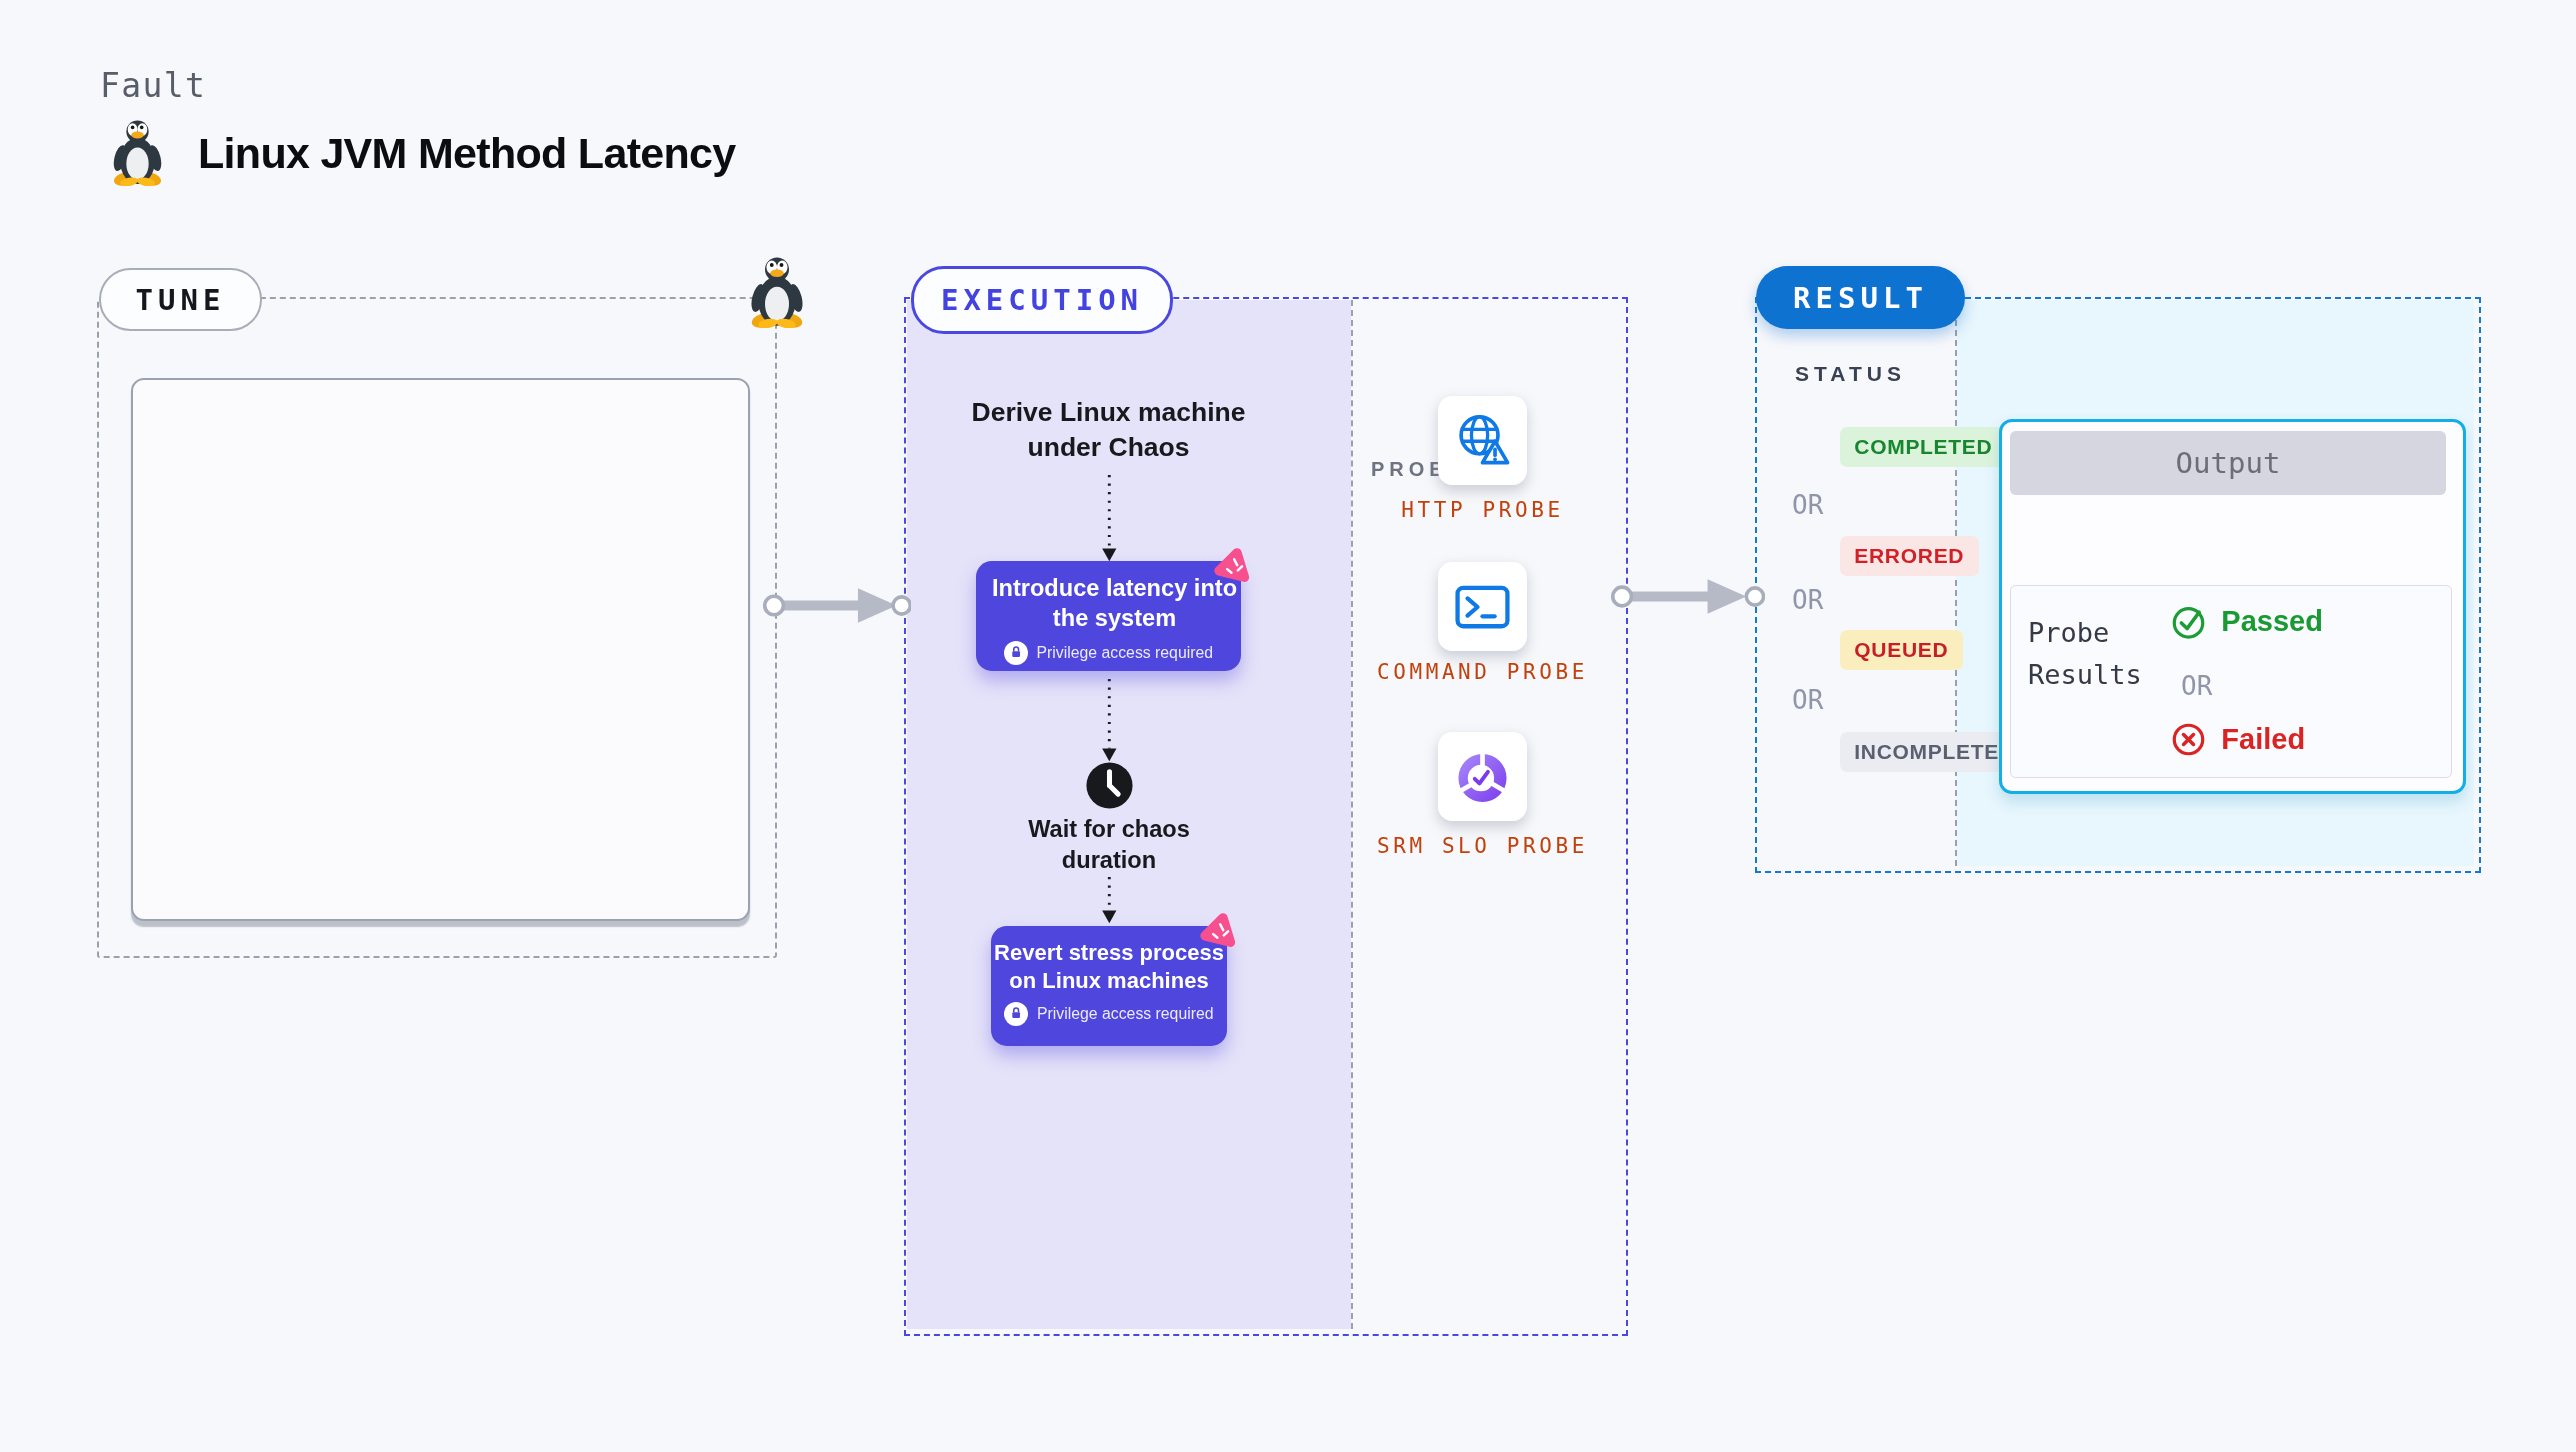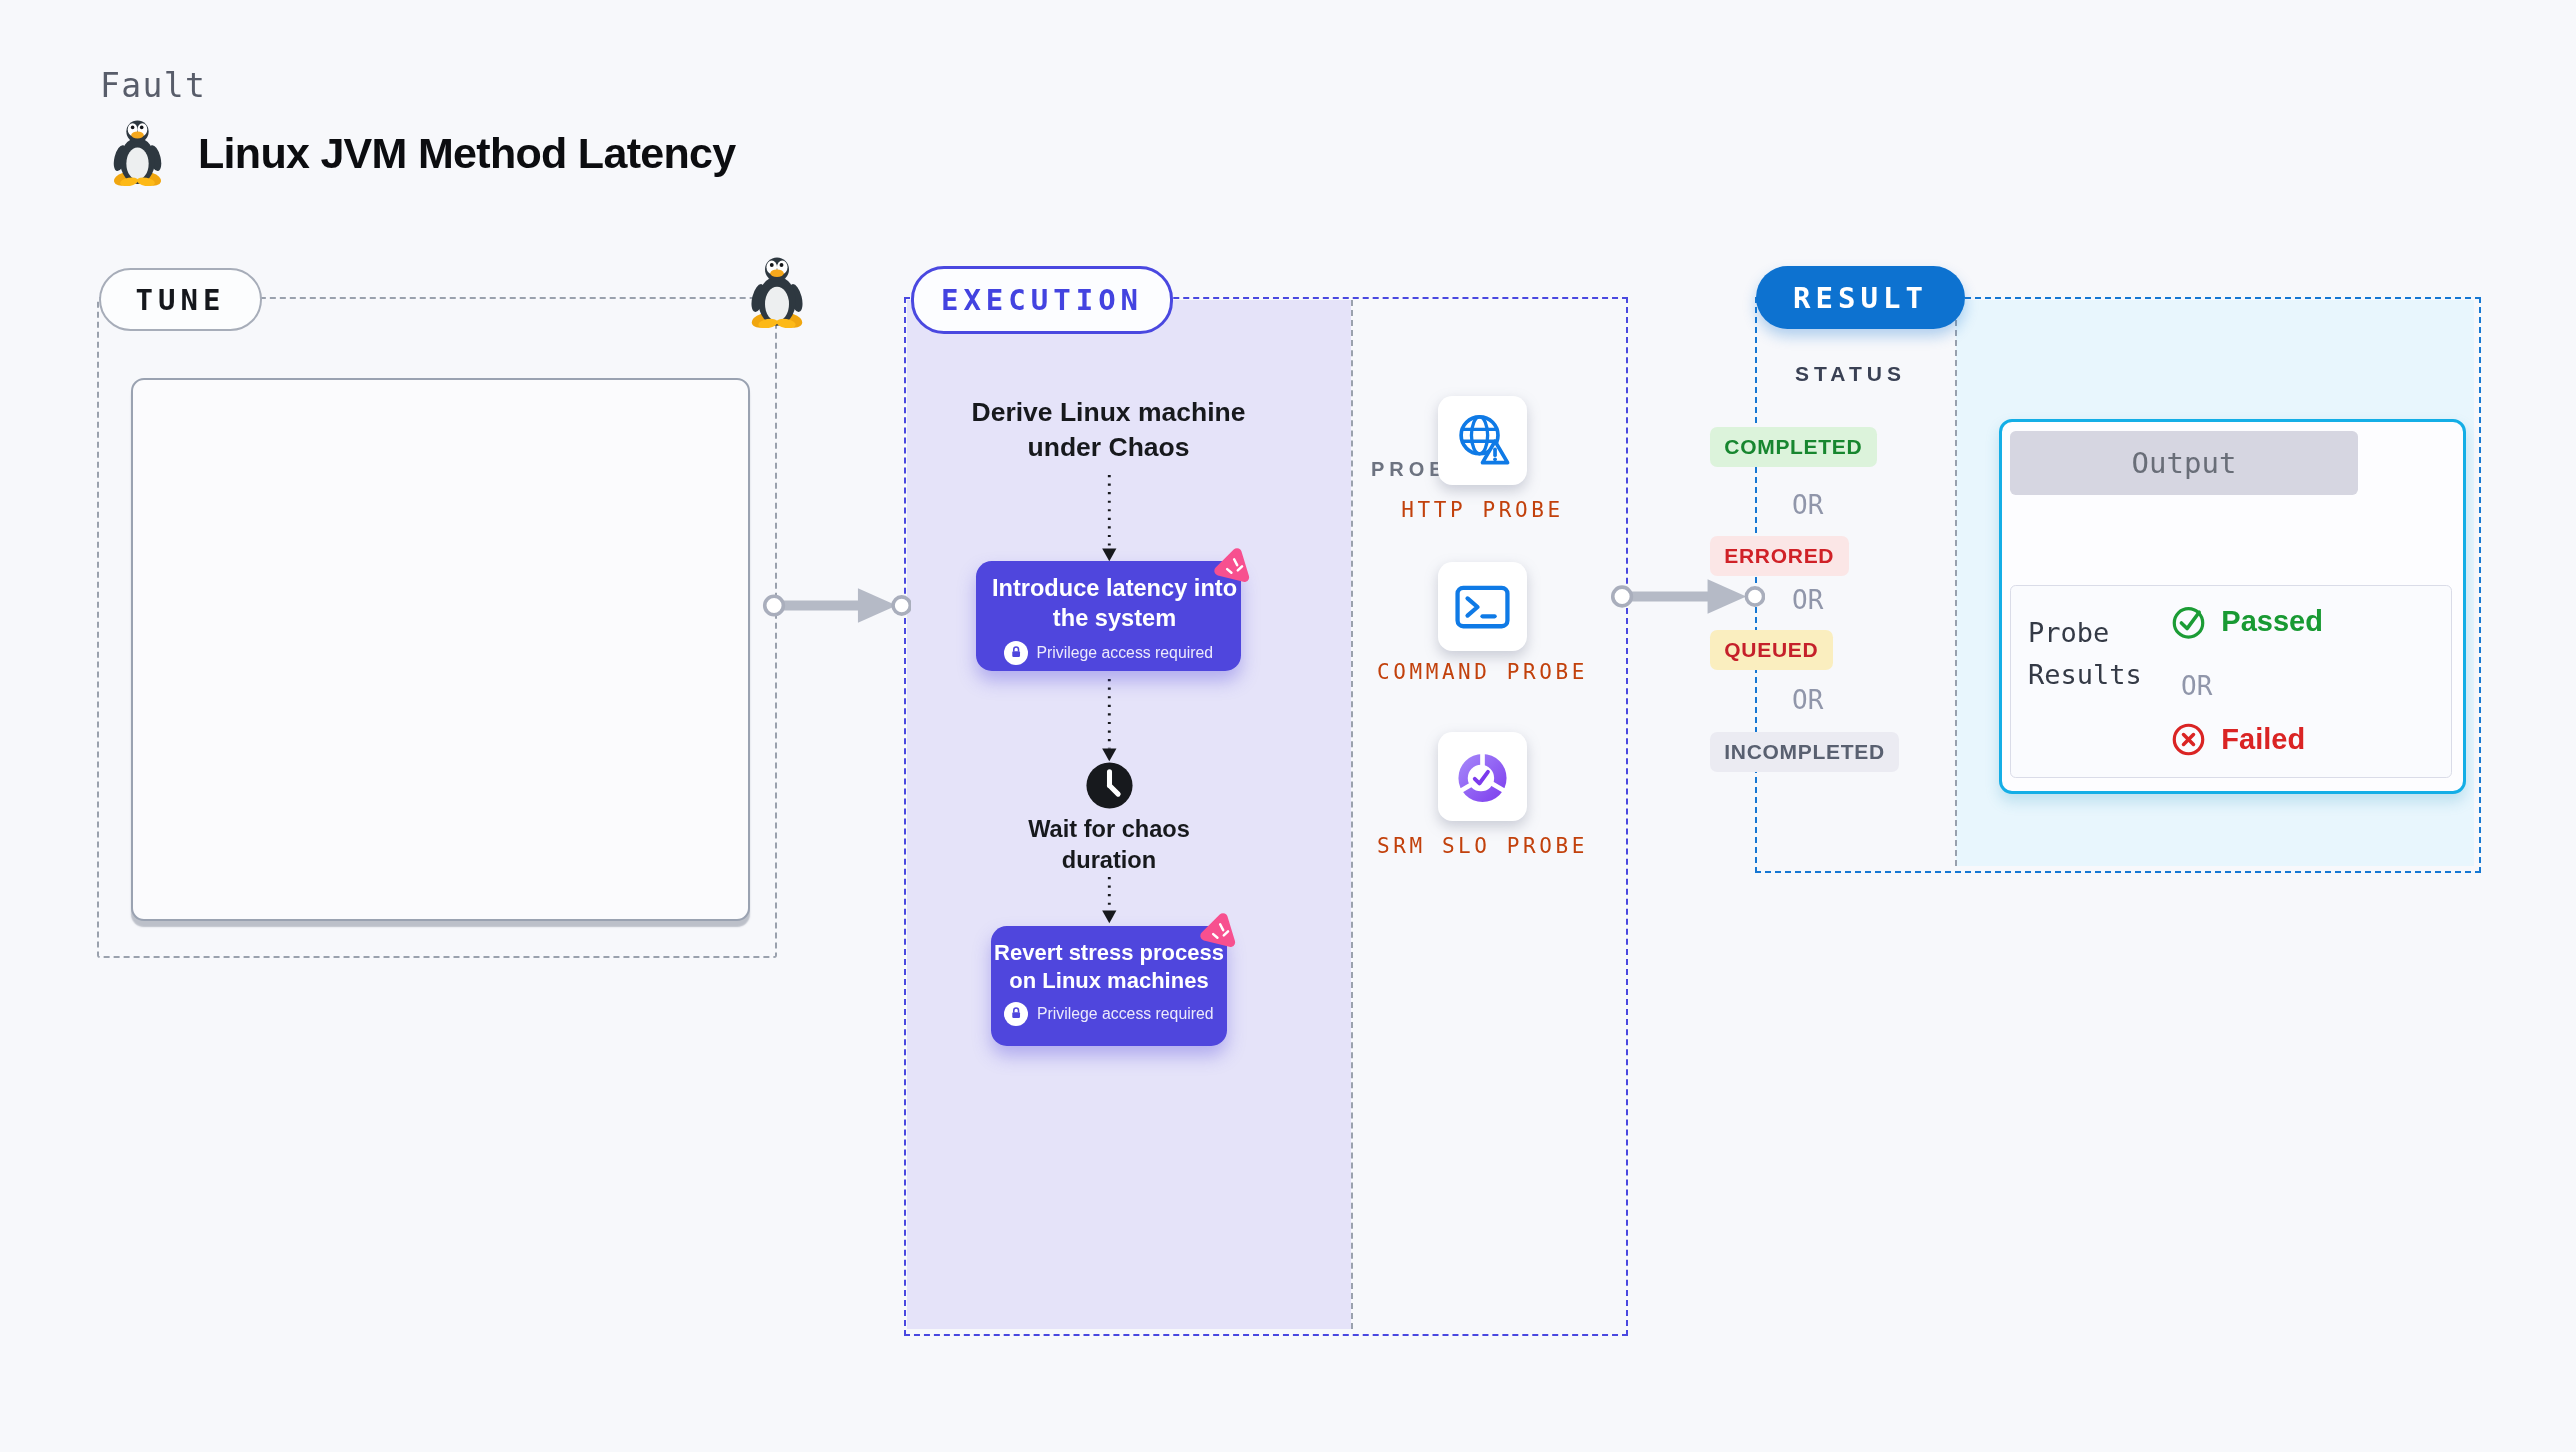--- a/index.html
+++ b/index.html
@@ -72,29 +72,29 @@
   .pc1{top:396px;} .pc2{top:562px;} .pc3{top:732px;}
   .probe-label{left:1375px;width:215px;text-align:center;font-family:"DejaVu Sans Mono","Liberation Mono",monospace;
                font-size:21px;letter-spacing:3.6px;color:#c2410c;line-height:1.35;}
   .pl1{top:496px;} .pl2{top:658px;} .pl3{top:832px;}
 
   
   .result-box{left:1755px;top:297px;width:722px;height:572px;border:2.9px dashed #1577d3;}
   .result-fill{left:1956px;top:300px;width:518px;height:566px;background:#e8f6fd;}
   .result-divider{left:1955px;top:300px;width:0;height:566px;border-left:2.1px dashed #98a0ad;}
   .status-label{left:1795px;top:362px;font-size:21px;font-weight:700;letter-spacing:5px;color:#3a4154;}
-  .status-badge{position:absolute;left:1710px;display:inline-block;padding:7.9px 14.3px;border-radius:7.2px;
+  .status-badge{position:absolute;left:1840px;display:inline-block;padding:7.9px 14.3px;border-radius:7.2px;
                 font-size:21px;font-weight:700;letter-spacing:0.7px;white-space:nowrap;}
   .sb1{top:427px;} .sb2{top:536px;} .sb3{top:630px;} .sb4{top:732px;}
   .or-label{position:absolute;left:1792px;font-size:26px;color:#9096aa;font-family:"DejaVu Sans Mono","Liberation Mono",monospace;}
   .or1{top:490px;} .or2{top:585px;} .or3{top:685px;}
 
   .output-card{left:1999px;top:419px;width:461px;height:369px;background:#fdfdff;border:3.6px solid #14aee6;
                border-radius:13px;box-shadow:0 7.2px 14.3px rgba(40,150,190,.22);z-index:3;}
-  .output-header{left:2010px;top:431px;width:348px;height:64px;background:#d6d6e1;border-radius:5.7px;z-index:4;
+  .output-header{left:2010px;top:431px;width:436px;height:64px;background:#d6d6e1;border-radius:5.7px;z-index:4;
                  display:flex;align-items:center;justify-content:center;font-size:29px;color:#696e78;}
   .metrics-row{left:2010px;top:506px;width:440px;height:67px;background:#fafbfe;border:1.4px solid #dadce8;border-radius:5.7px;z-index:4;
                display:flex;align-items:center;gap:36px;padding-left:17px;box-sizing:border-box;font-size:27px;}
   .metrics-label{color:#343a46;}
   .metrics-value{color:#4441e8;}
   .probe-row{left:2010px;top:585px;width:440px;height:191px;background:#fafbfe;border:1.4px solid #dadce8;border-radius:5.7px;z-index:4;}
   .probe-results-label{position:absolute;left:17px;top:26px;width:172px;font-size:27px;color:#343a46;line-height:1.55;}
   .result-line{position:absolute;display:flex;align-items:center;gap:14.3px;font-size:29px;font-weight:700;}
   .passed-line{left:159px;top:17px;color:#199a33;}
   .failed-line{left:159px;top:135px;color:#da2424;}

